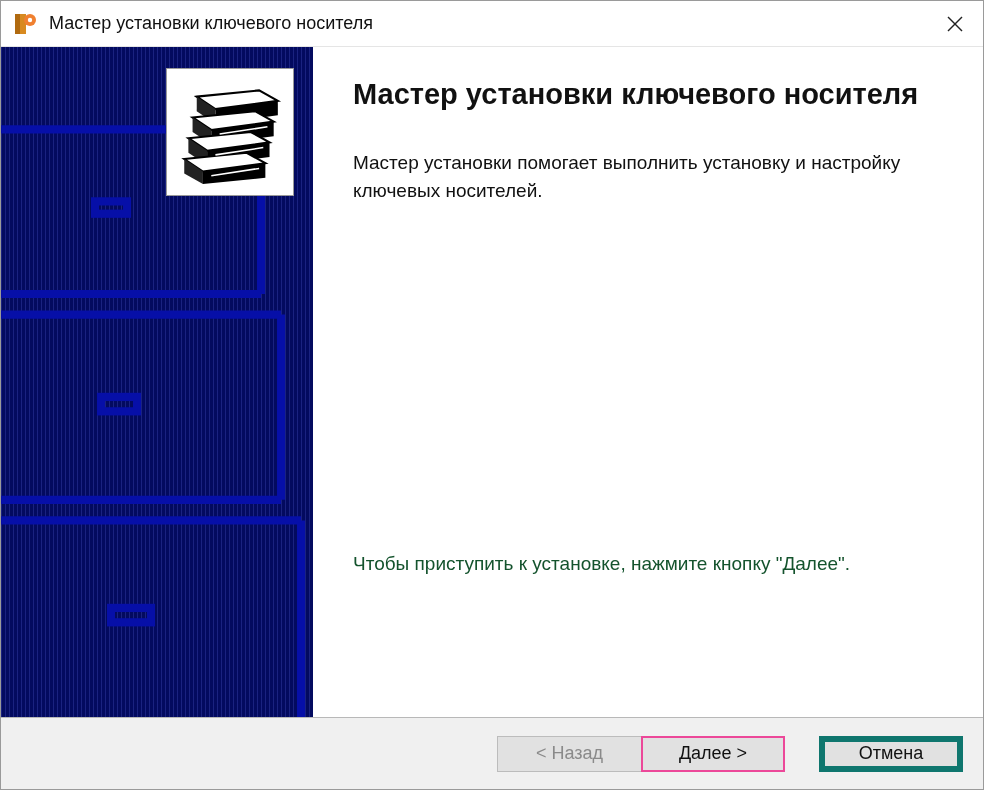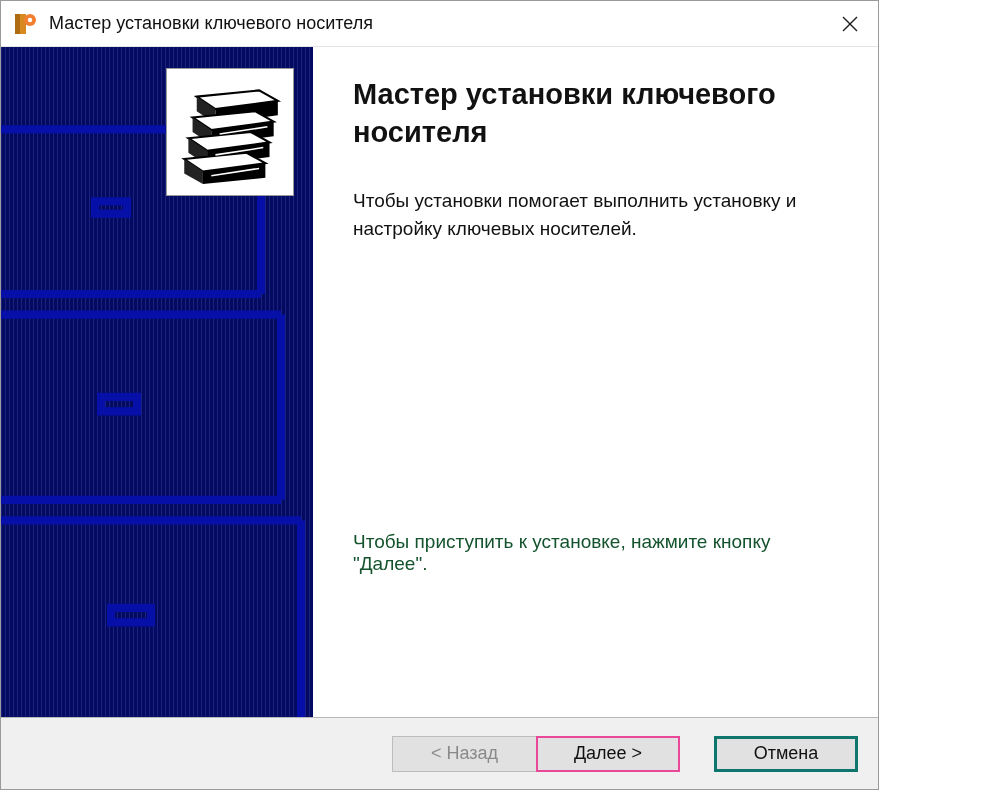--- a/index.html
+++ b/index.html
@@ -4,21 +4,21 @@
   <style>
     * { box-sizing: border-box; margin: 0; padding: 0; }
     body {
       font-family: "Segoe UI", Tahoma, Arial, sans-serif;
       background: #fff;
       width: 1002px;
       height: 790px;
       overflow: hidden;
     }
     .window {
-      width: 879px;
+      width: 984px;
       height: 790px;
       border: 1px solid #9a9a9a;
       background: #fff;
       display: flex;
       flex-direction: column;
     }
     .title-bar {
       height: 46px;
       display: flex;
       align-items: center;
@@ -116,21 +116,21 @@
       align-items: center;
       justify-content: flex-end;
       padding: 16px 20px;
       gap: 12px;
     }
     .btn {
       min-width: 144px;
       height: 36px;
       font-size: 18px;
       font-family: inherit;
-      border: 3px solid #0f766e;
+      border: 6px solid #0f766e;
       background: #e1e1e1;
       color: #111;
       cursor: default;
     }
     .btn.disabled {
       color: #8a8a8a;
       border: 1px solid #bcbcbc;
     }
     .btn.primary {
       border: 2px solid #ec4899;
@@ -201,21 +201,21 @@
             <line x1="40" y1="52" x2="86" y2="45" stroke="#fff" stroke-width="1.5"></line>
             <line x1="36" y1="72" x2="82" y2="65" stroke="#fff" stroke-width="1.5"></line>
             <line x1="32" y1="92" x2="78" y2="85" stroke="#fff" stroke-width="1.5"></line>
           </g>
         </svg>
       </div>
     </div>
 
     <div class="main-panel">
       <h1 class="heading">Мастер установки ключевого носителя</h1>
-      <p class="description">Чтобы установки помогает выполнить установку и настройку ключевых носителей.</p>
+      <p class="description">Мастер установки помогает выполнить установку и настройку ключевых носителей.</p>
       <div class="spacer"></div>
       <p class="instruction">Чтобы приступить к установке, нажмите кнопку "Далее".</p>
     </div>
   </div>
 
   <div class="footer">
     <div class="btn-group">
       <button class="btn disabled" disabled="">&lt; Назад</button>
       <button class="btn primary">Далее &gt;</button>
     </div>

